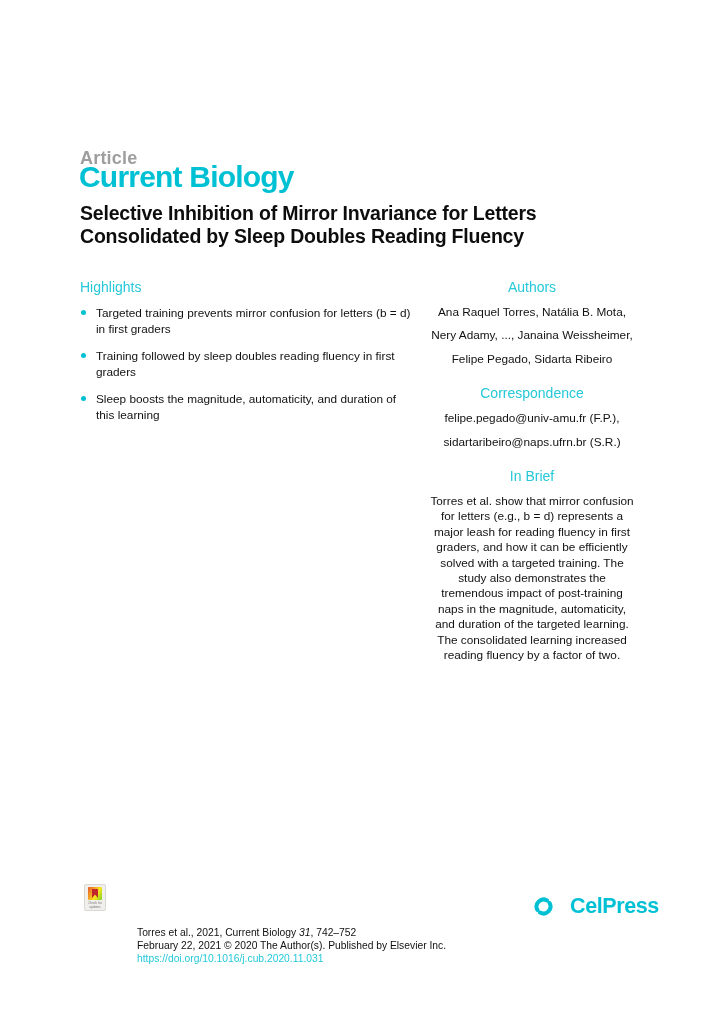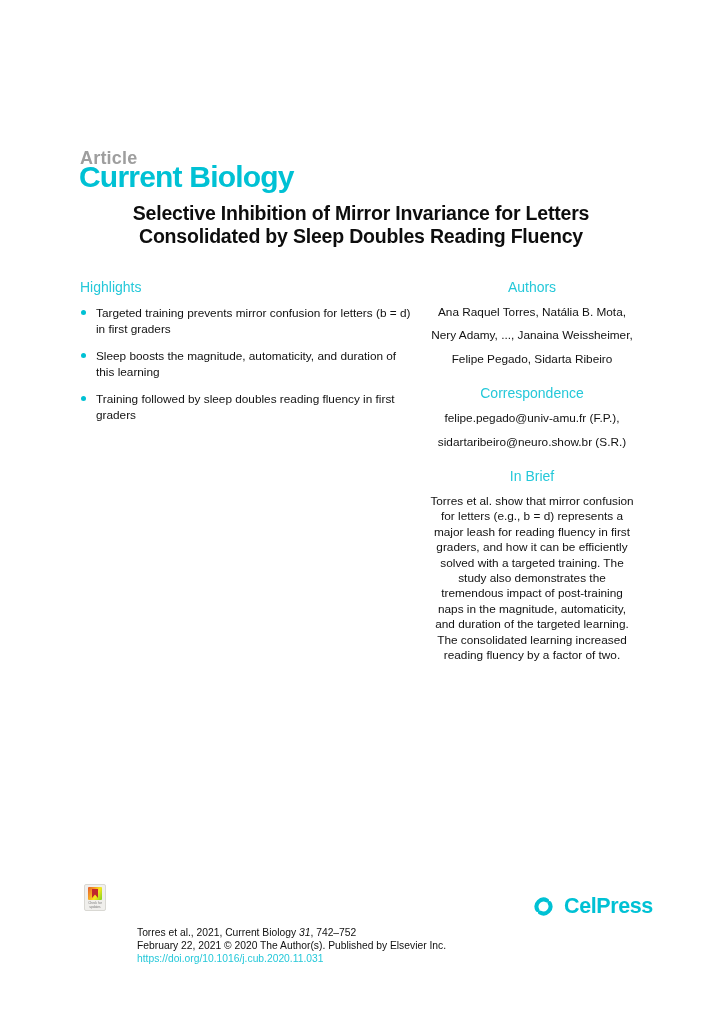--- a/index.html
+++ b/index.html
@@ -18,21 +18,21 @@
     letter-spacing:.2px;
   }
   .journal-logo{
     position:absolute;top:160px;left:79px;
     font-size:30px;font-weight:bold;color:#00C1D4;
     letter-spacing:-0.8px;
   }
   .paper-title{
     position:absolute;top:202px;left:80px;width:562px;
     font-size:19.5px;font-weight:bold;color:#0d0d0d;
-    line-height:23px;letter-spacing:-0.2px;text-align:center;
+    line-height:23px;letter-spacing:-0.2px;
   }
   
   .col-left{position:absolute;top:261px;left:80px;width:334px;}
   .col-right{position:absolute;top:261px;left:420px;width:224px;text-align:center;}
   .section-heading{
     font-size:14px;color:#25C8D9;margin:18px 0 10px 0;font-weight:400;
   }
   .hl-item{display:flex;margin-bottom:11px;}
   .hl-dot{
     width:5px;height:5px;border-radius:50%;background:#00C1D4;
@@ -63,21 +63,21 @@
     transform:scale(.9);
   }
   .footer-text{
     position:absolute;top:879px;left:137px;
     font-size:10.3px;line-height:12.9px;color:#111;margin-top:48px;
   }
   .vol-italic{font-style:italic;}
   .doi-link{color:#25C8D9;text-decoration:none;cursor:pointer;}
   .publisher-logo{
     position:absolute;top:894px;left:533px;
-    display:flex;align-items:center;gap:10px;
+    display:flex;align-items:center;gap:16px;
   }
   .publisher-wordmark{
     font-size:21.5px;font-weight:bold;color:#00C1D4;letter-spacing:-0.4px;
   }
 </style>
 </head>
 <body>
 
 <div class="page">
 
@@ -95,47 +95,47 @@
       <span class="hl-dot"></span>
       <div class="hl-text">
         <div>Targeted training prevents mirror confusion for letters (b = d)</div>
         <div>in first graders</div>
       </div>
     </div>
 
     <div class="hl-item">
       <span class="hl-dot"></span>
       <div class="hl-text">
-        <div>Sleep boosts the magnitude, automaticity, and duration of</div>
-        <div>this learning</div>
+        <div>Training followed by sleep doubles reading fluency in first</div>
+        <div>graders</div>
       </div>
     </div>
 
     <div class="hl-item">
       <span class="hl-dot"></span>
       <div class="hl-text">
-        <div>Training followed by sleep doubles reading fluency in first</div>
-        <div>graders</div>
+        <div>Sleep boosts the magnitude, automaticity, and duration of</div>
+        <div>this learning</div>
       </div>
     </div>
   </div>
 
   <div class="col-right">
 
     <div>
       <div class="section-heading">Authors</div>
       <div class="body-text">Ana Raquel Torres, Natália B. Mota,</div>
       <div class="body-text">Nery Adamy, ..., Janaina Weissheimer,</div>
       <div class="body-text">Felipe Pegado, Sidarta Ribeiro</div>
     </div>
 
     <div class="mt-block">
       <div class="section-heading">Correspondence</div>
       <div class="body-text">felipe.pegado@univ-amu.fr (F.P.),</div>
-      <div class="body-text">sidartaribeiro@neuro.show.br (S.R.)</div>
+      <div class="body-text">sidartaribeiro@naps.ufrn.br (S.R.)</div>
     </div>
 
     <div class="mt-block">
       <div class="section-heading">In Brief</div>
       <p class="body-text">Torres et al. show that mirror confusion for letters (e.g., b = d) represents a major leash for reading fluency in first graders, and how it can be efficiently solved with a targeted training. The study also demonstrates the tremendous impact of post-training naps in the magnitude, automaticity, and duration of the targeted learning. The consolidated learning increased reading fluency by a factor of two.</p>
     </div>
 
   </div>
 
   <div class="update-badge">

